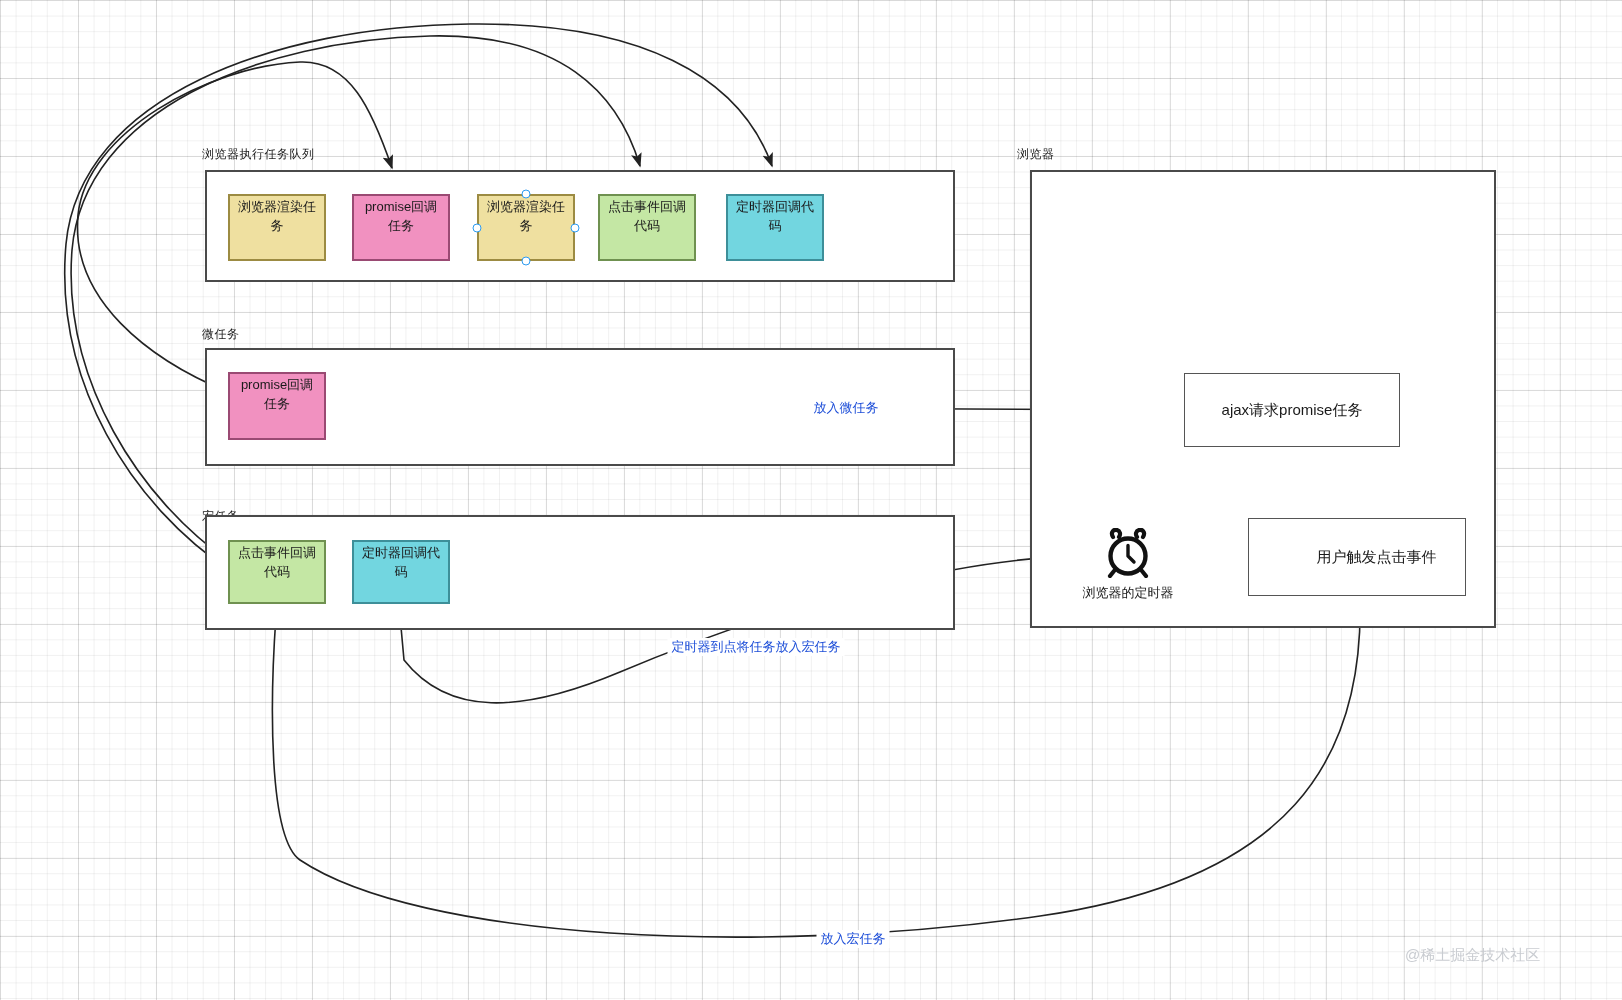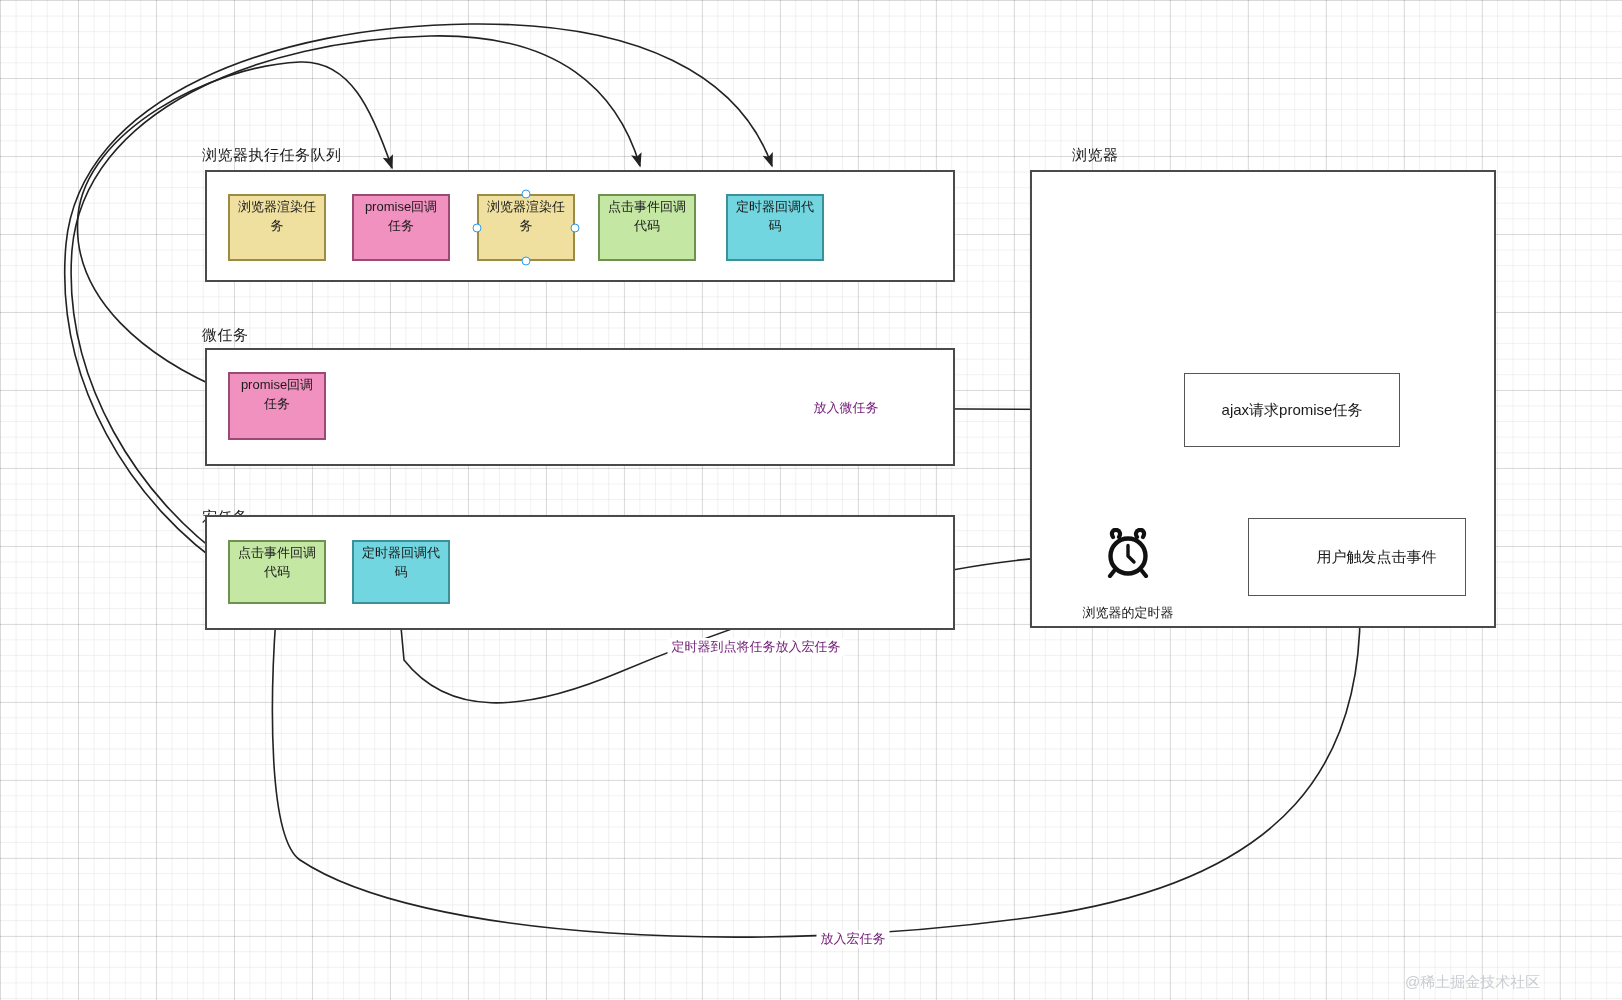--- a/index.html
+++ b/index.html
@@ -30,21 +30,21 @@
     pointer-events: none;
   }
   .group-box {
     position: absolute;
     border: 2px solid #4a4a4a;
     background: #ffffff;
     box-sizing: border-box;
   }
   .group-label {
     position: absolute;
-    font-size: 15px;
+    font-size: 12px;
     color: #1a1a1a;
     white-space: nowrap;
     letter-spacing: .5px;
   }
   .task {
     position: absolute;
     box-sizing: border-box;
     border: 2px solid #666;
     display: flex;
     justify-content: center;
@@ -62,21 +62,21 @@
     display: flex;
     align-items: center;
     justify-content: center;
     text-align: center;
     font-size: 15px;
     color: #1a1a1a;
   }
   .edge-label {
     position: absolute;
     font-size: 13px;
-    color: #701a75;
+    color: #1d4ed8;
     background: #ffffff;
     padding: 0 4px;
     white-space: nowrap;
     transform: translate(-50%, -50%);
   }
   .clock-wrap {
     position: absolute;
     display: flex;
     flex-direction: column;
     align-items: center;
@@ -166,44 +166,44 @@
   <div class="group-box" style="left:205px; top:515px; width:750px; height:115px;"></div>
 
   <div class="task" style="left:228px; top:540px; width:98px; height:64px; background:#c4e7a4; border-color:#6f9150;">
     <span>点击事件回调代码</span>
   </div>
 
   <div class="task" style="left:352px; top:540px; width:98px; height:64px; background:#72d6e0; border-color:#3d8f99;">
     <span>定时器回调代码</span>
   </div>
 
-  <div class="group-label" style="left:1072px; top:146px;">浏览器</div>
+  <div class="group-label" style="left:1017px; top:146px;">浏览器</div>
   <div class="group-box" style="left:1030px; top:170px; width:466px; height:458px;"></div>
 
   <div class="plain-box" style="left:1184px; top:373px; width:216px; height:74px;">
     <span>ajax请求promise任务</span>
   </div>
 
   <div class="plain-box" style="left:1248px; top:518px; width:218px; height:78px;padding-left:39px;">
     <span>用户触发点击事件</span>
   </div>
 
-  <div class="clock-wrap" style="left:1072px; top:528px; width:112px;gap:20px;">
+  <div class="clock-wrap" style="left:1072px; top:528px; width:112px;">
     <svg width="52" height="50" viewBox="0 0 52 50">
       <path d="M11,9 C8,4 12,1 15,2 C18,3 19,6 17,9" fill="none" stroke="#111" stroke-width="4.2" stroke-linecap="round"></path>
       <path d="M41,9 C44,4 40,1 37,2 C34,3 33,6 35,9" fill="none" stroke="#111" stroke-width="4.2" stroke-linecap="round"></path>
       <circle cx="26" cy="28" r="17.5" fill="none" stroke="#111" stroke-width="4.4"></circle>
       <path d="M26,17.5 L26,28 L32,34" fill="none" stroke="#111" stroke-width="3.4" stroke-linecap="round" stroke-linejoin="round"></path>
       <path d="M12,43 L8,48" stroke="#111" stroke-width="4.2" stroke-linecap="round"></path>
       <path d="M40,43 L44,48" stroke="#111" stroke-width="4.2" stroke-linecap="round"></path>
     </svg>
     <div class="clock-caption">浏览器的定时器</div>
   </div>
 
   <div class="edge-label" style="left:846px; top:408px;">放入微任务</div>
 
   <div class="edge-label" style="left:756px; top:647px;">定时器到点将任务放入宏任务</div>
 
   <div class="edge-label" style="left:853px; top:923px;margin-top:16px;">放入宏任务</div>
 
-  <div class="watermark" style="left:1405px; top:946px;margin-top:27px;">@稀土掘金技术社区</div>
+  <div class="watermark" style="left:1405px; top:946px;">@稀土掘金技术社区</div>
 
 </div>
 
 </body></html>

